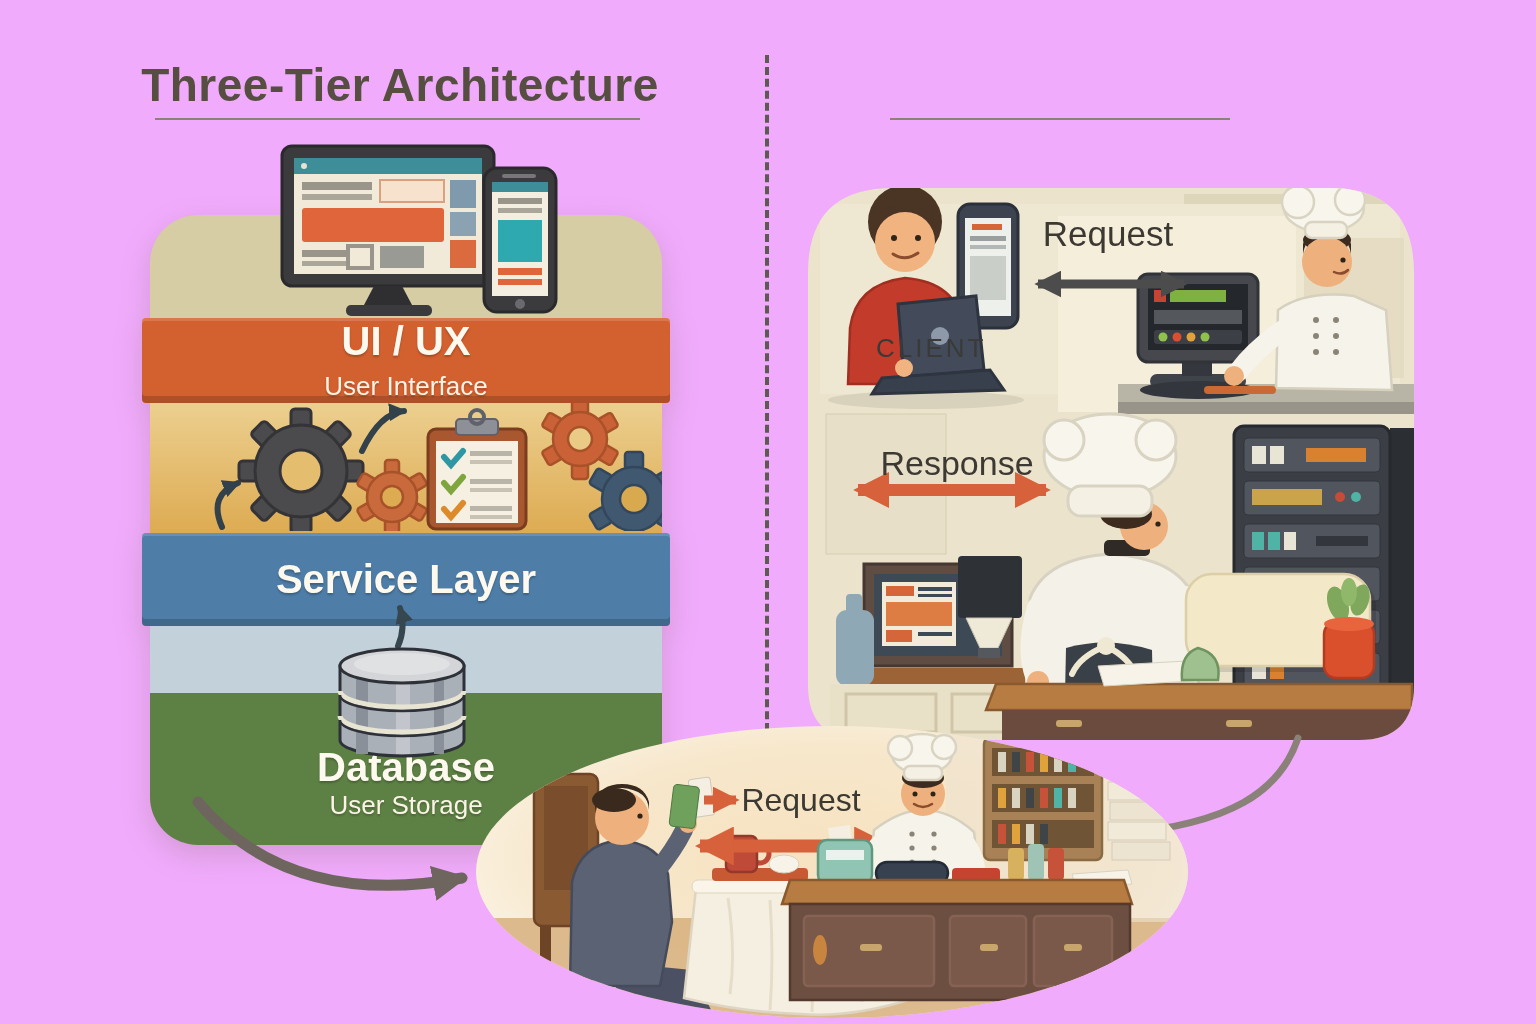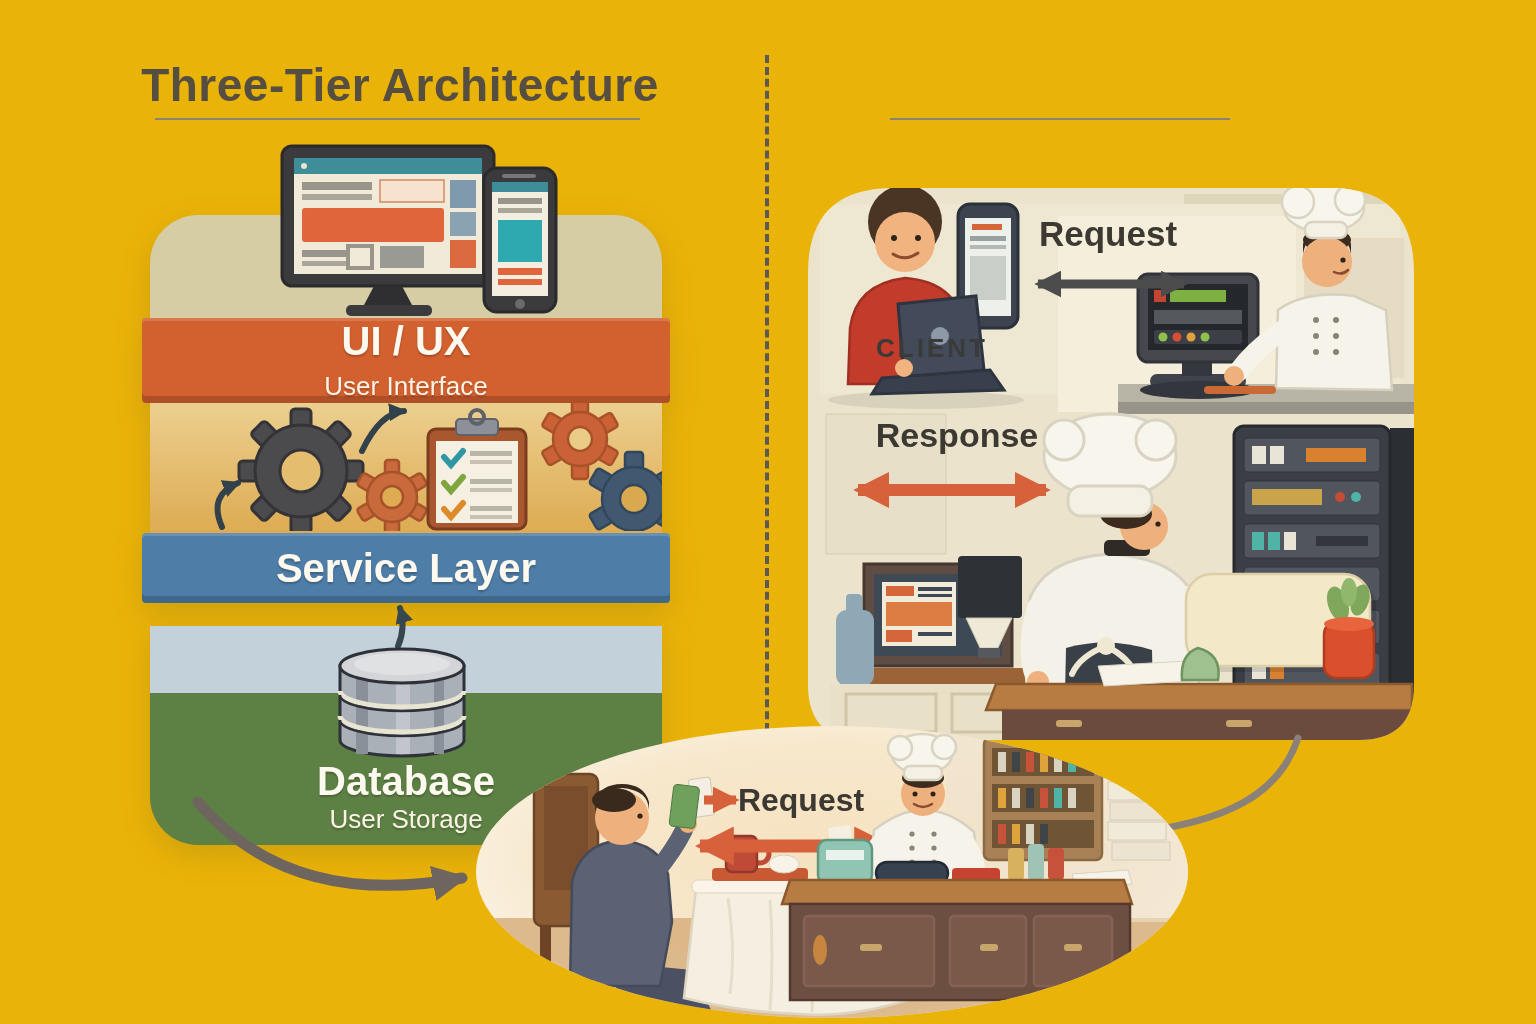--- a/index.html
+++ b/index.html
@@ -1,51 +1,51 @@
 <!DOCTYPE html>
 <html><head>
 <meta charset="utf-8">
 <style>
   html,body{margin:0;padding:0;background:#efe7da;}
   #stage{
     position:relative;width:1536px;height:1024px;overflow:hidden;
-    background:#eab308;font-family:"Liberation Sans",sans-serif;
+    background:#f0abfc;font-family:"Liberation Sans",sans-serif;
   }
   .abs{position:absolute;}
   
   .col-title{
     font-size:46px;font-weight:bold;color:#564f41;text-align:center;
     letter-spacing:.5px;
   }
   .title-rule{height:2px;background:#8a8274;}
   
   .divider{border-left:4px dashed #5e5a52;width:0;}
   
   .tier-card{left:150px;top:215px;width:512px;height:630px;
     filter:drop-shadow(0 10px 14px rgba(90,70,40,.18));}
   .sec{position:absolute;left:0;width:512px;}
   .sec-devices{top:0;height:103px;background:#d6cda4;border-radius:48px 48px 0 0;}
   .sec-band{display:flex;flex-direction:column;align-items:center;justify-content:center;
     left:-8px;width:528px;border-radius:4px;box-shadow:inset 0 -7px 0 rgba(0,0,0,.17), inset 0 3px 0 rgba(255,255,255,.15);}
   .sec-ui{top:103px;height:85px;background:#d3602f;gap:7px;}
   .sec-gears{top:188px;height:130px;background:linear-gradient(180deg,#eccf8f 0%,#ddab52 100%);}
-  .sec-service{top:318px;height:70px;background:#4e7da7;}
+  .sec-service{top:318px;height:93px;background:#4e7da7;}
   .sec-lightblue{top:411px;height:67px;background:#c3d2da;}
   .sec-db{top:478px;height:152px;background:#5d8044;border-radius:0 0 48px 48px;
-    display:flex;flex-direction:column;align-items:center;justify-content:flex-end;padding-bottom:10px;box-sizing:border-box;}
+    display:flex;flex-direction:column;align-items:center;justify-content:flex-end;padding-bottom:24px;box-sizing:border-box;}
   .band-label{font-size:40px;font-weight:bold;color:#fdf9ef;line-height:1.12;
     text-shadow:0 2px 2px rgba(0,0,0,.22);}
   .band-sub{font-size:26px;font-weight:normal;color:#fbf4e6;line-height:1.2;
     text-shadow:0 2px 2px rgba(0,0,0,.2);}
   
-  .scene-label{font-weight:bold;color:#3c3933;white-space:nowrap;}
+  .scene-label{font-weight:normal;color:#3c3933;white-space:nowrap;}
   .centered{transform:translateX(-50%);}
   .lbl-request-r{left:1108px;top:214px;font-size:35px;}
   .lbl-client{left:876px;top:333px;font-size:26px;letter-spacing:3px;color:#3a3a38;text-align:right;}
-  .lbl-response{left:957px;top:416px;font-size:34px;}
+  .lbl-response{left:957px;top:444px;font-size:34px;}
   .lbl-server{left:1277px;top:598px;font-size:41px;letter-spacing:2px;color:#39342b;}
   .lbl-request-b{left:801px;top:782px;font-size:32px;}
 </style>
 </head>
 <body>
 
 <div id="stage">
 
   <div class="abs col-title" style="left:80px;top:58px;width:640px;">Three-Tier Architecture</div>
   <div class="abs title-rule" style="left:155px;top:118px;width:485px;"></div>

